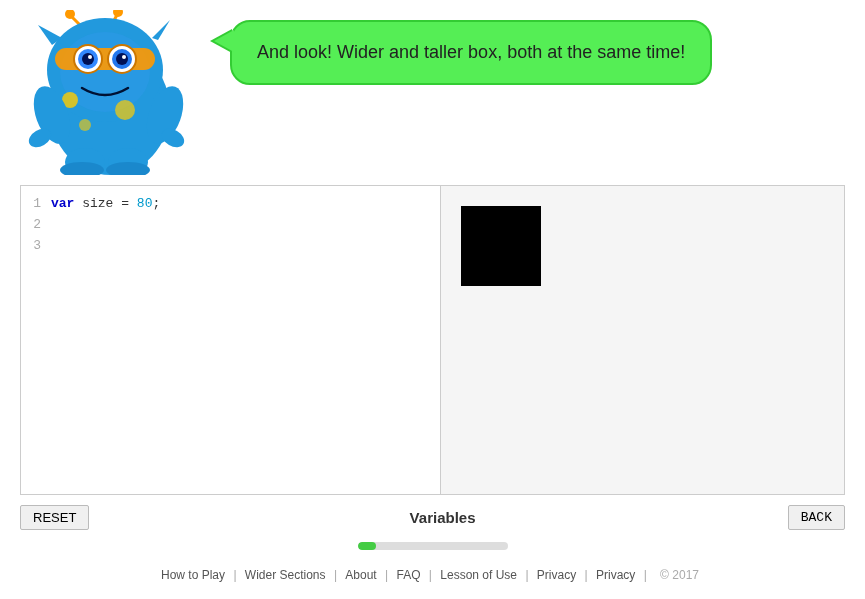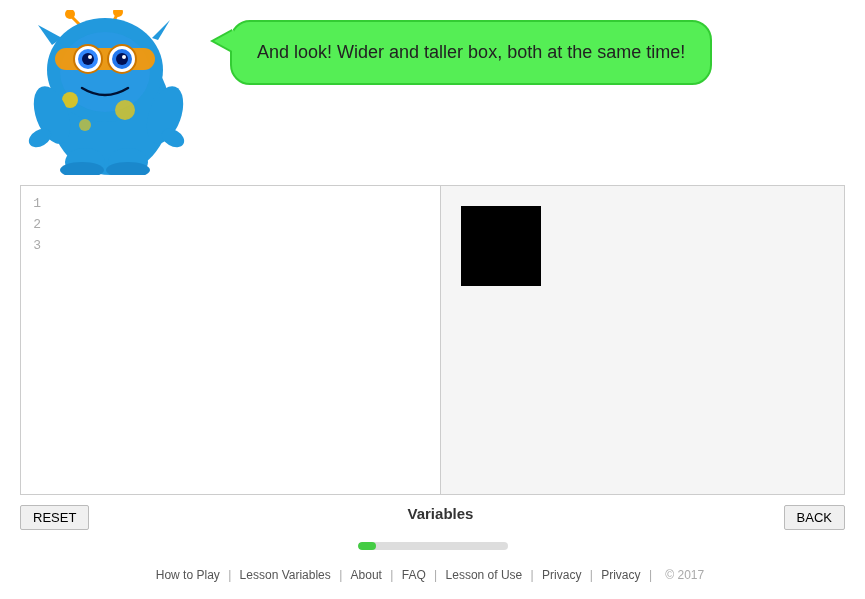--- a/index.html
+++ b/index.html
@@ -124,20 +124,21 @@
       top: 20px;
       left: 20px;
       width: 80px;
       height: 80px;
       background: #000;
     }
 
     
     .toolbar {
       display: flex;
+      align-items: center;
       justify-content: space-between;
       padding: 8px 20px;
       margin-top: 2px;
     }
 
     .btn-reset {
       background: #f0f0f0;
       border: 1px solid #bbb;
       padding: 4px 12px;
       font-size: 13px;
@@ -152,20 +153,21 @@
       margin-left: 8px;
     }
 
     .btn-back {
       background: #f0f0f0;
       border: 1px solid #bbb;
       padding: 4px 12px;
       font-size: 13px;
       cursor: pointer;
       border-radius: 2px;
+      font-family: Liberation Mono, monospace;
     }
 
     
     .progress-container {
       display: flex;
       justify-content: center;
       padding: 4px 0;
     }
 
     .progress-bar-bg {
@@ -260,20 +262,23 @@
   <div class="speech-bubble">
     <span>And look! Wider and taller box, both at the same time!</span>
   </div>
 </div>
 
 <div class="editor-area">
   <div class="code-panel">
 
     <div class="code-line">
       <span class="line-number">1</span>
+      <span class="code-content">
+        <span class="kw-var">var</span> size = <span class="kw-num">80</span>;
+      </span>
     </div>
 
     <div class="code-line">
       <span class="line-number">2</span>
     </div>
 
     <div class="code-line">
       <span class="line-number">3</span>
       <span class="code-content"></span>
     </div>
@@ -292,21 +297,21 @@
 
 <div class="progress-container">
   <div class="progress-bar-bg">
     <div class="progress-bar-fill"></div>
   </div>
 </div>
 
 <div class="footer">
   <a href="#">How to Play</a>
   <span> | </span>
-  <a href="#">Lesson Variables</a>
+  <a href="#">Wider Sections</a>
   <span> | </span>
   <a href="#">About</a>
   <span> | </span>
   <a href="#">FAQ</a>
   <span> | </span>
   <a href="#">Lesson of Use</a>
   <span> | </span>
   <a href="#">Privacy</a>
   <span> | </span>
   <a href="#">Privacy</a>

